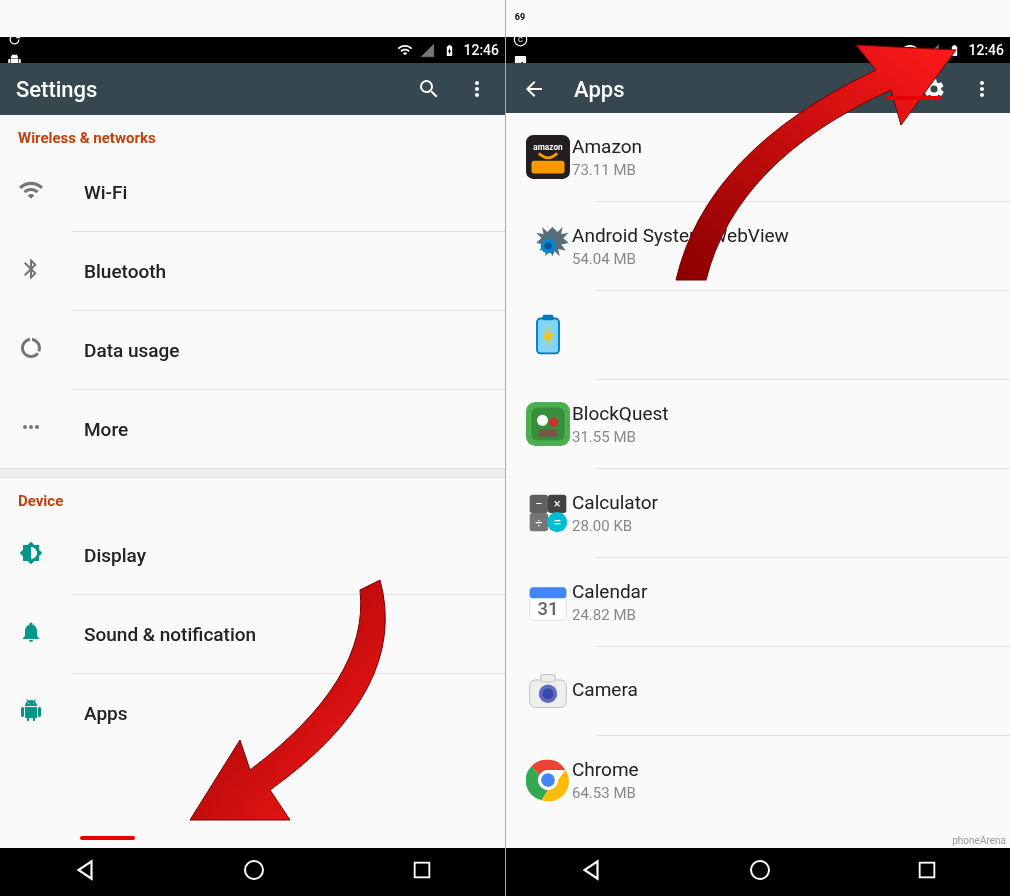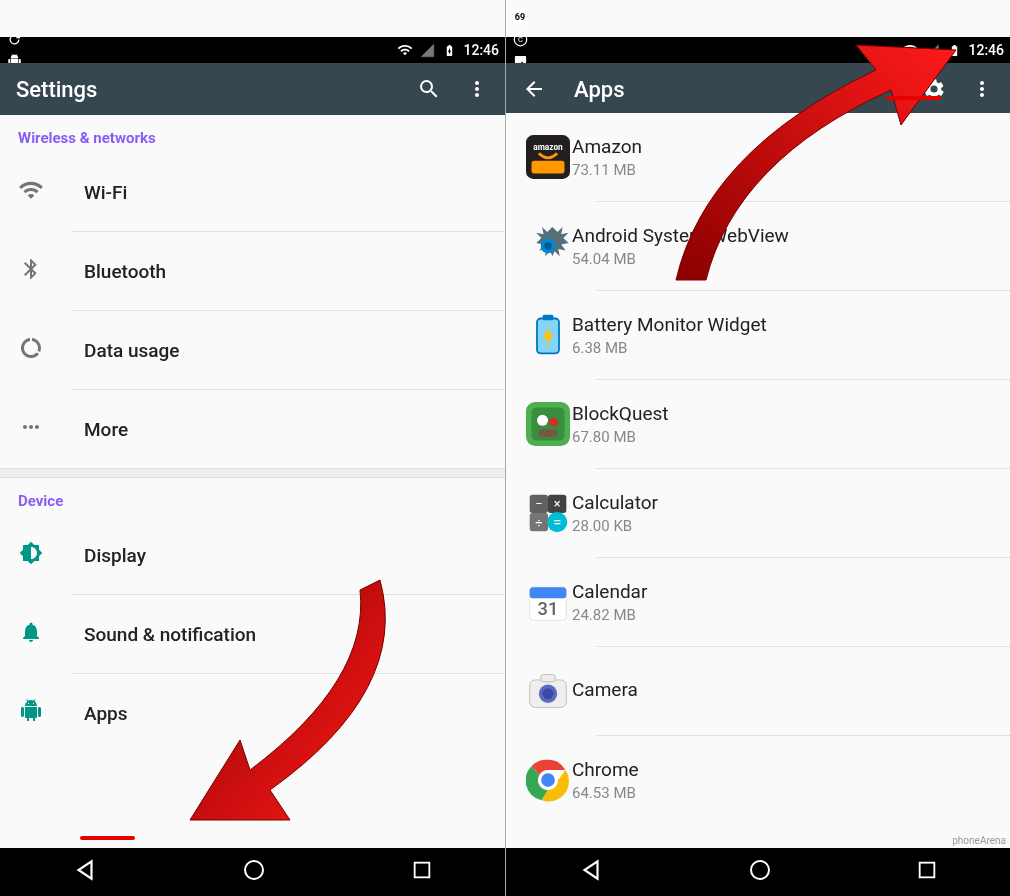--- a/index.html
+++ b/index.html
@@ -50,21 +50,21 @@
   .appbar .title { font-size: 22px; font-weight: 500; }
   .appbar .actions { margin-left: auto; display: flex; gap: 24px; align-items: center; }
   .appbar .actions .action { width: 24px; height: 24px; display:flex; align-items:center; justify-content:center; }
   .appbar .back { width: 24px; height:24px; margin-right: 28px; display:flex; align-items:center; justify-content:center; }
   .appbar svg { fill: #fff; }
 
   
   .content { flex: 1; overflow: hidden; background: #fafafa; }
   .section-header {
     padding: 14px 18px 6px;
-    color: #8b5cf6;
+    color: #c2410c;
     font-weight: 700;
     font-size: 15px;
   }
   .settings-list { }
   .settings-item {
     display: flex;
     align-items: center;
     height: 78px;
     padding: 0 18px;
     gap: 40px;
@@ -337,39 +337,35 @@
           </div>
           <div class="app-div"></div>
           <div class="app-item">
             <span class="icon">
               <svg viewBox="0 0 48 48">
                 <rect x="12" y="6" width="24" height="38" rx="4" fill="#81d4fa" stroke="#0277bd" stroke-width="2"></rect>
                 <rect x="18" y="2" width="12" height="6" rx="2" fill="#0277bd"></rect>
                 <path d="M26 12 L18 28 L24 28 L22 40 L30 22 L24 22 Z" fill="#ffc107"></path>
               </svg>
             </span>
-    <div class="info">
-      <div class="name">Battery Monitor Widget</div>
-      <div class="size">6.38 MB</div>
-    </div>
           </div>
           <div class="app-div"></div>
           <div class="app-item">
             <span class="icon">
               <svg viewBox="0 0 48 48">
                 <rect width="48" height="48" rx="10" fill="#4caf50"></rect>
                 <rect x="6" y="6" width="36" height="36" rx="6" fill="#388e3c"></rect>
                 <circle cx="18" cy="20" r="6" fill="#fff"></circle>
                 <circle cx="30" cy="22" r="5" fill="#d32f2f"></circle>
                 <rect x="14" y="30" width="20" height="8" rx="3" fill="#795548"></rect>
               </svg>
             </span>
     <div class="info">
       <div class="name">BlockQuest</div>
-      <div class="size">67.80 MB</div>
+      <div class="size">31.55 MB</div>
     </div>
           </div>
           <div class="app-div"></div>
           <div class="app-item">
             <span class="icon">
               <svg viewBox="0 0 48 48">
                 <rect x="4" y="4" width="20" height="20" rx="3" fill="#616161"></rect>
                 <rect x="24" y="4" width="20" height="20" rx="3" fill="#424242"></rect>
                 <rect x="4" y="24" width="20" height="20" rx="3" fill="#757575"></rect>
                 <circle cx="34" cy="34" r="11" fill="#00bcd4"></circle>

